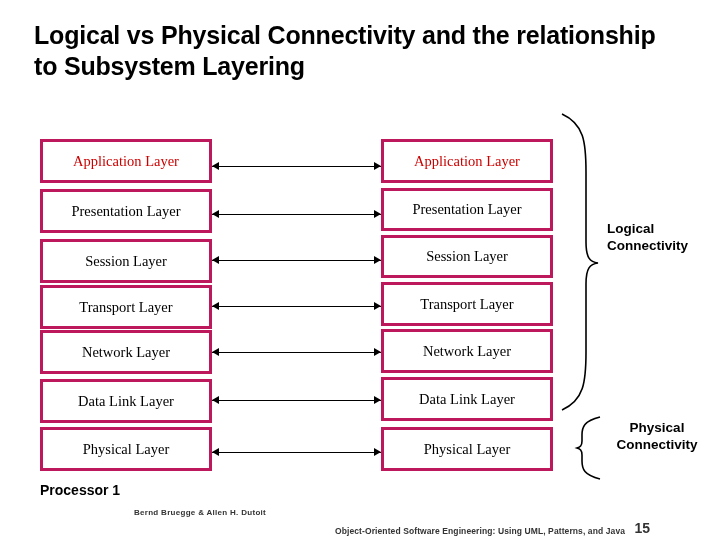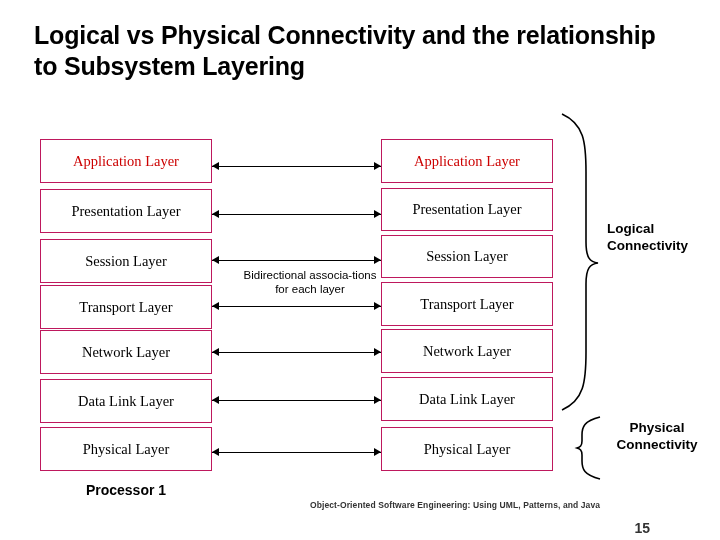--- a/index.html
+++ b/index.html
@@ -29,21 +29,21 @@
     font-weight: bold;
     color: #000000;
     line-height: 1.22;
     letter-spacing: -0.2px;
   }
 
   
   .layer-box {
     position: absolute;
     box-sizing: border-box;
-    border: 1px solid #be185d;
+    border: 3px solid #be185d;
     background: #ffffff;
     display: flex;
     align-items: center;
     justify-content: center;
     font-family: "Liberation Serif", serif;
     font-size: 14.5px;
     color: #000000;
     text-align: center;
   }
   .layer-box.app {
@@ -86,21 +86,21 @@
     text-align: center;
     line-height: 1.25;
   }
 
   .proc-label {
     position: absolute;
     font-family: "Liberation Sans", sans-serif;
     font-size: 14px;
     font-weight: bold;
     color: #000000;
-    text-align: center;
+    text-align: left;
   }
 
   .side-label {
     position: absolute;
     font-family: "Liberation Sans", sans-serif;
     font-size: 13.5px;
     font-weight: bold;
     color: #000000;
     line-height: 1.25;
   }
@@ -113,26 +113,27 @@
     font-family: "Liberation Sans", sans-serif;
     font-size: 8px;
     font-weight: bold;
     color: #333333;
     letter-spacing: 0.3px;
     text-align: center;
   }
   .footer-right {
     position: absolute;
     left: 310px;
-    top: 500px;
+    top: 526px;
     width: 340px;
     font-family: "Liberation Sans", sans-serif;
     font-size: 8.5px;
     font-weight: bold;
     color: #333333;
+    text-align: center;
     letter-spacing: 0.1px;
   }
   .footer-page {
     position: absolute;
     left: 310px;
     top: 520px;
     width: 340px;
     font-family: "Liberation Sans", sans-serif;
     font-size: 14px;
     font-weight: bold;
@@ -188,31 +189,31 @@
   <div class="arrow-head right" style="left:374px; top:348px;"></div>
 
   <div class="arrow-line" style="left:212px; top:400px; width:169px;"></div>
   <div class="arrow-head left" style="left:212px; top:396px;"></div>
   <div class="arrow-head right" style="left:374px; top:396px;"></div>
 
   <div class="arrow-line" style="left:212px; top:452px; width:169px;"></div>
   <div class="arrow-head left" style="left:212px; top:448px;"></div>
   <div class="arrow-head right" style="left:374px; top:448px;"></div>
 
-  <div class="assoc-label">Bidirectional associa-tions for each layer</div>
 
   <div class="proc-label" style="left:40px; top:482px; width:172px;">Processor 1</div>
 
   <svg class="brace" style="left:560px; top:112px;" width="40" height="300" viewBox="0 0 40 300">
     <path d="M 2 2 C 24 12, 26 30, 26 60 L 26 130 C 26 146, 30 150, 38 151 C 30 152, 26 156, 26 172 L 26 240 C 26 270, 24 288, 2 298" fill="none" stroke="#000000" stroke-width="1.6"></path>
   </svg>
 
   <svg class="brace" style="left:576px; top:415px;" width="30" height="66" viewBox="0 0 30 66">
     <path d="M 24 2 C 8 6, 6 12, 6 20 L 6 26 C 6 31, 4 32, 1 33 C 4 34, 6 35, 6 40 L 6 46 C 6 54, 8 60, 24 64" fill="none" stroke="#000000" stroke-width="1.6"></path>
   </svg>
 
   <div class="side-label" style="left:607px; top:221px; width:100px;">Logical Connectivity</div>
   <div class="side-label" style="left:607px; top:420px; width:100px;text-align:center;">Physical Connectivity</div>
 
+  <div class="footer-left">Bernd Bruegge &amp; Allen H. Dutoit</div>
   <div class="footer-right">Object-Oriented Software Engineering: Using UML, Patterns, and Java</div>
   <div class="footer-page">15</div>
 
 </div>
 
 </body></html>

